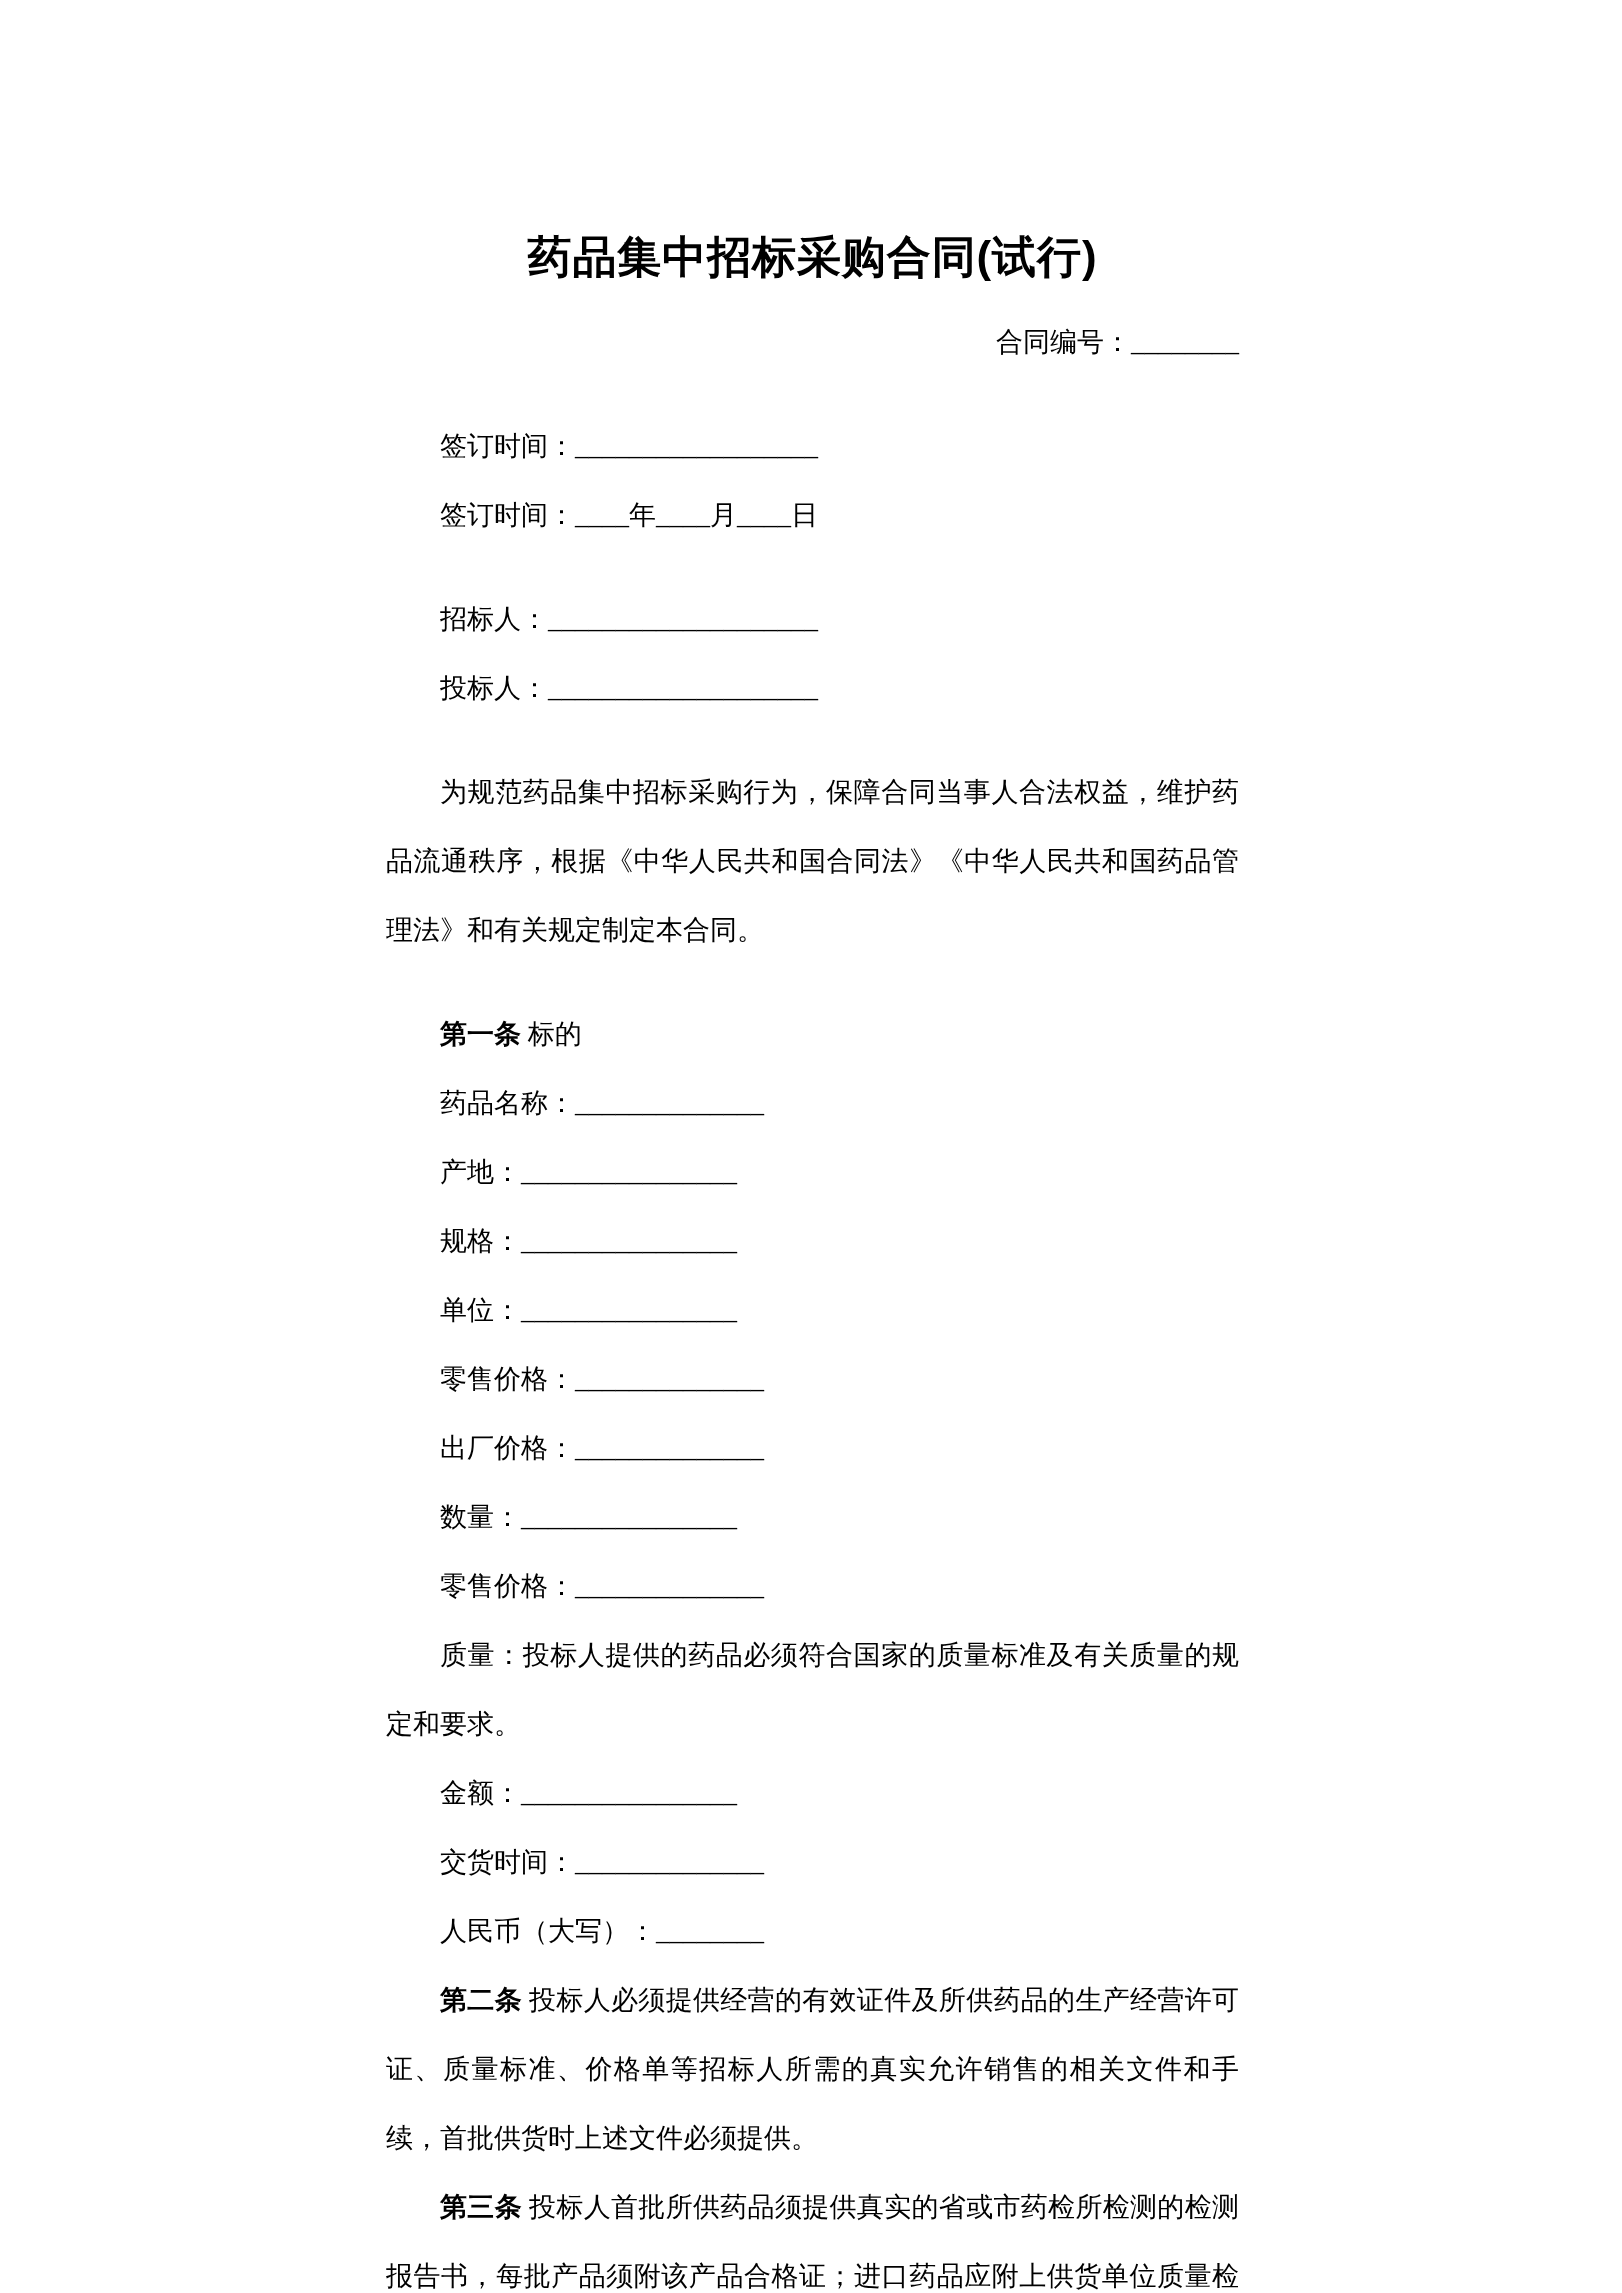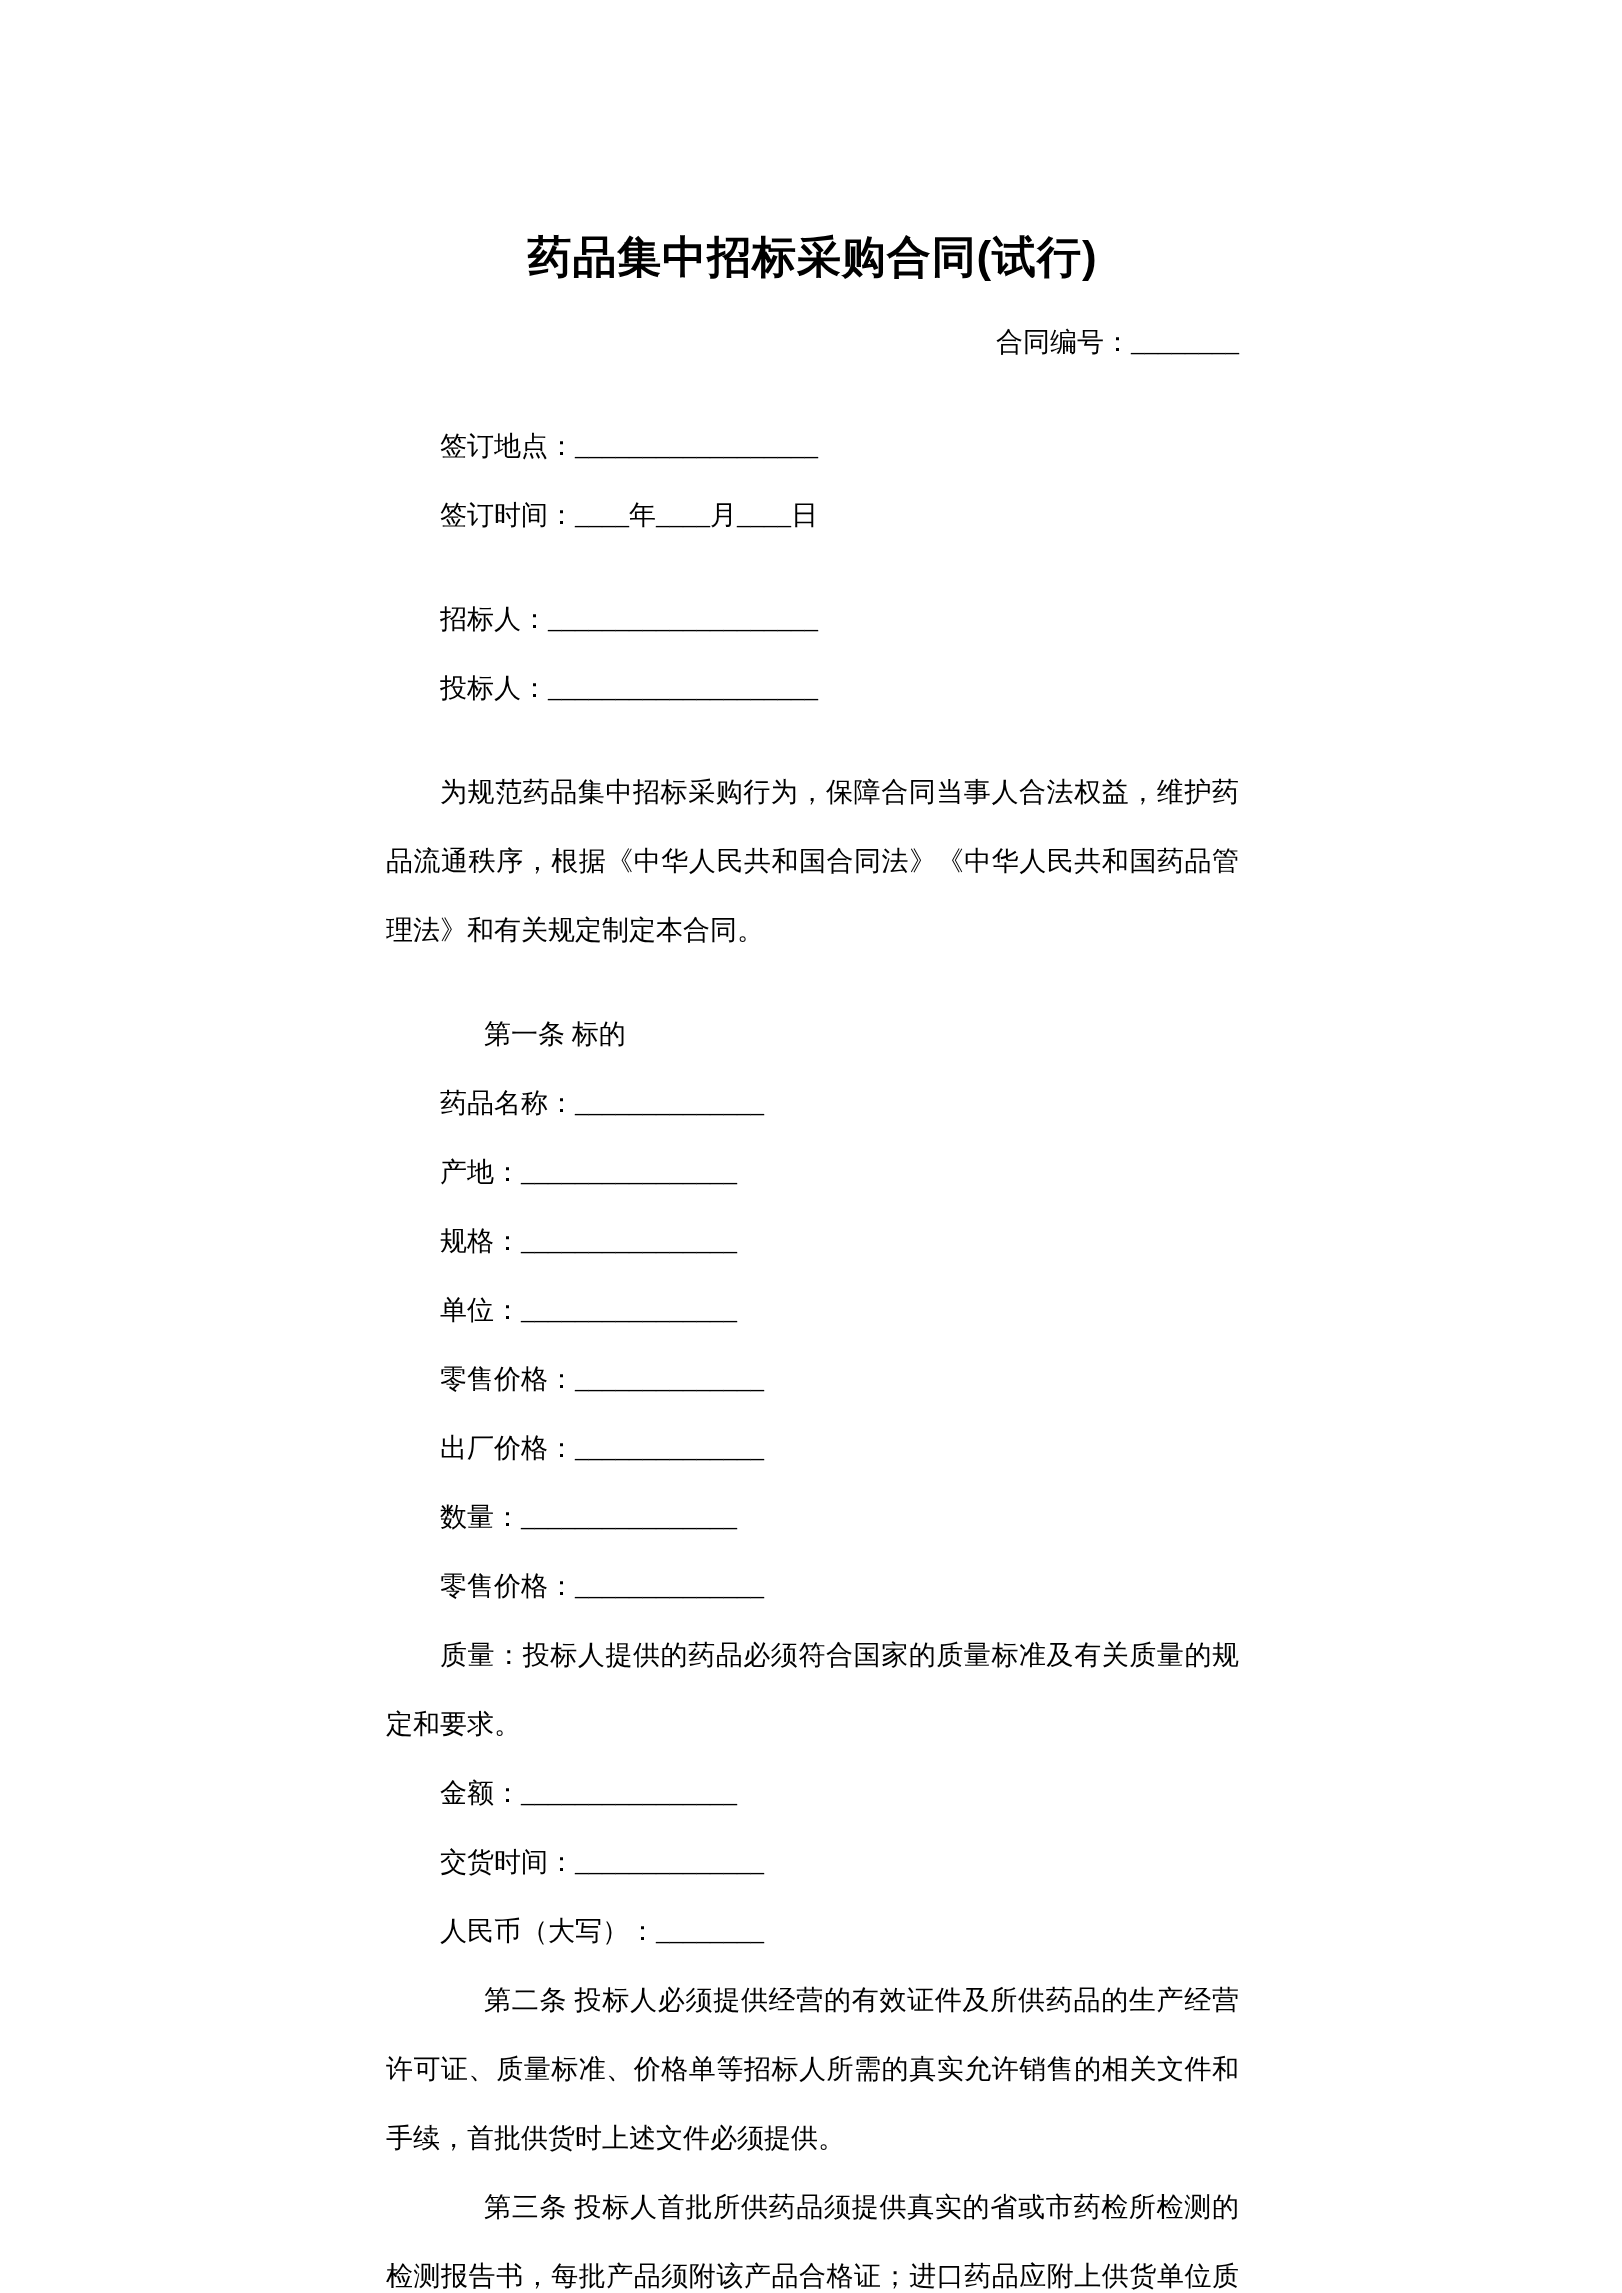--- a/index.html
+++ b/index.html
@@ -39,32 +39,31 @@
     text-indent: 2em;
     line-height: 69px;
     text-align: justify;
     word-break: break-all;
     overflow-wrap: break-word;
   }
   .para.gap {
     margin-top: 35px;
   }
   .b {
-    font-weight: normal;
-    margin-left: 44px;
+    font-weight: bold;
   }
 </style>
 </head>
 <body>
 
 <div class="page">
   <h1 class="title">药品集中招标采购合同(试行)</h1>
   <p class="contract-no">合同编号：________</p>
   <div id="content">
-      <p class="para gap"><span>签订地点：__________________</span></p>
+      <p class="para gap"><span>签订时间：__________________</span></p>
       <p class="para"><span>签订时间：____年____月____日</span></p>
       <p class="para gap"><span>招标人：____________________</span></p>
       <p class="para"><span>投标人：____________________</span></p>
       <p class="para gap"><span>为规范药品集中招标采购行为，保障合同当事人合法权益，维护药品流通秩序，根据《中华人民共和国合同法》《中华人民共和国药品管理法》和有关规定制定本合同。</span></p>
       <p class="para gap"><span class="b">第一条</span><span> 标的</span></p>
       <p class="para"><span>药品名称：______________</span></p>
       <p class="para"><span>产地：________________</span></p>
       <p class="para"><span>规格：________________</span></p>
       <p class="para"><span>单位：________________</span></p>
       <p class="para"><span>零售价格：______________</span></p>

